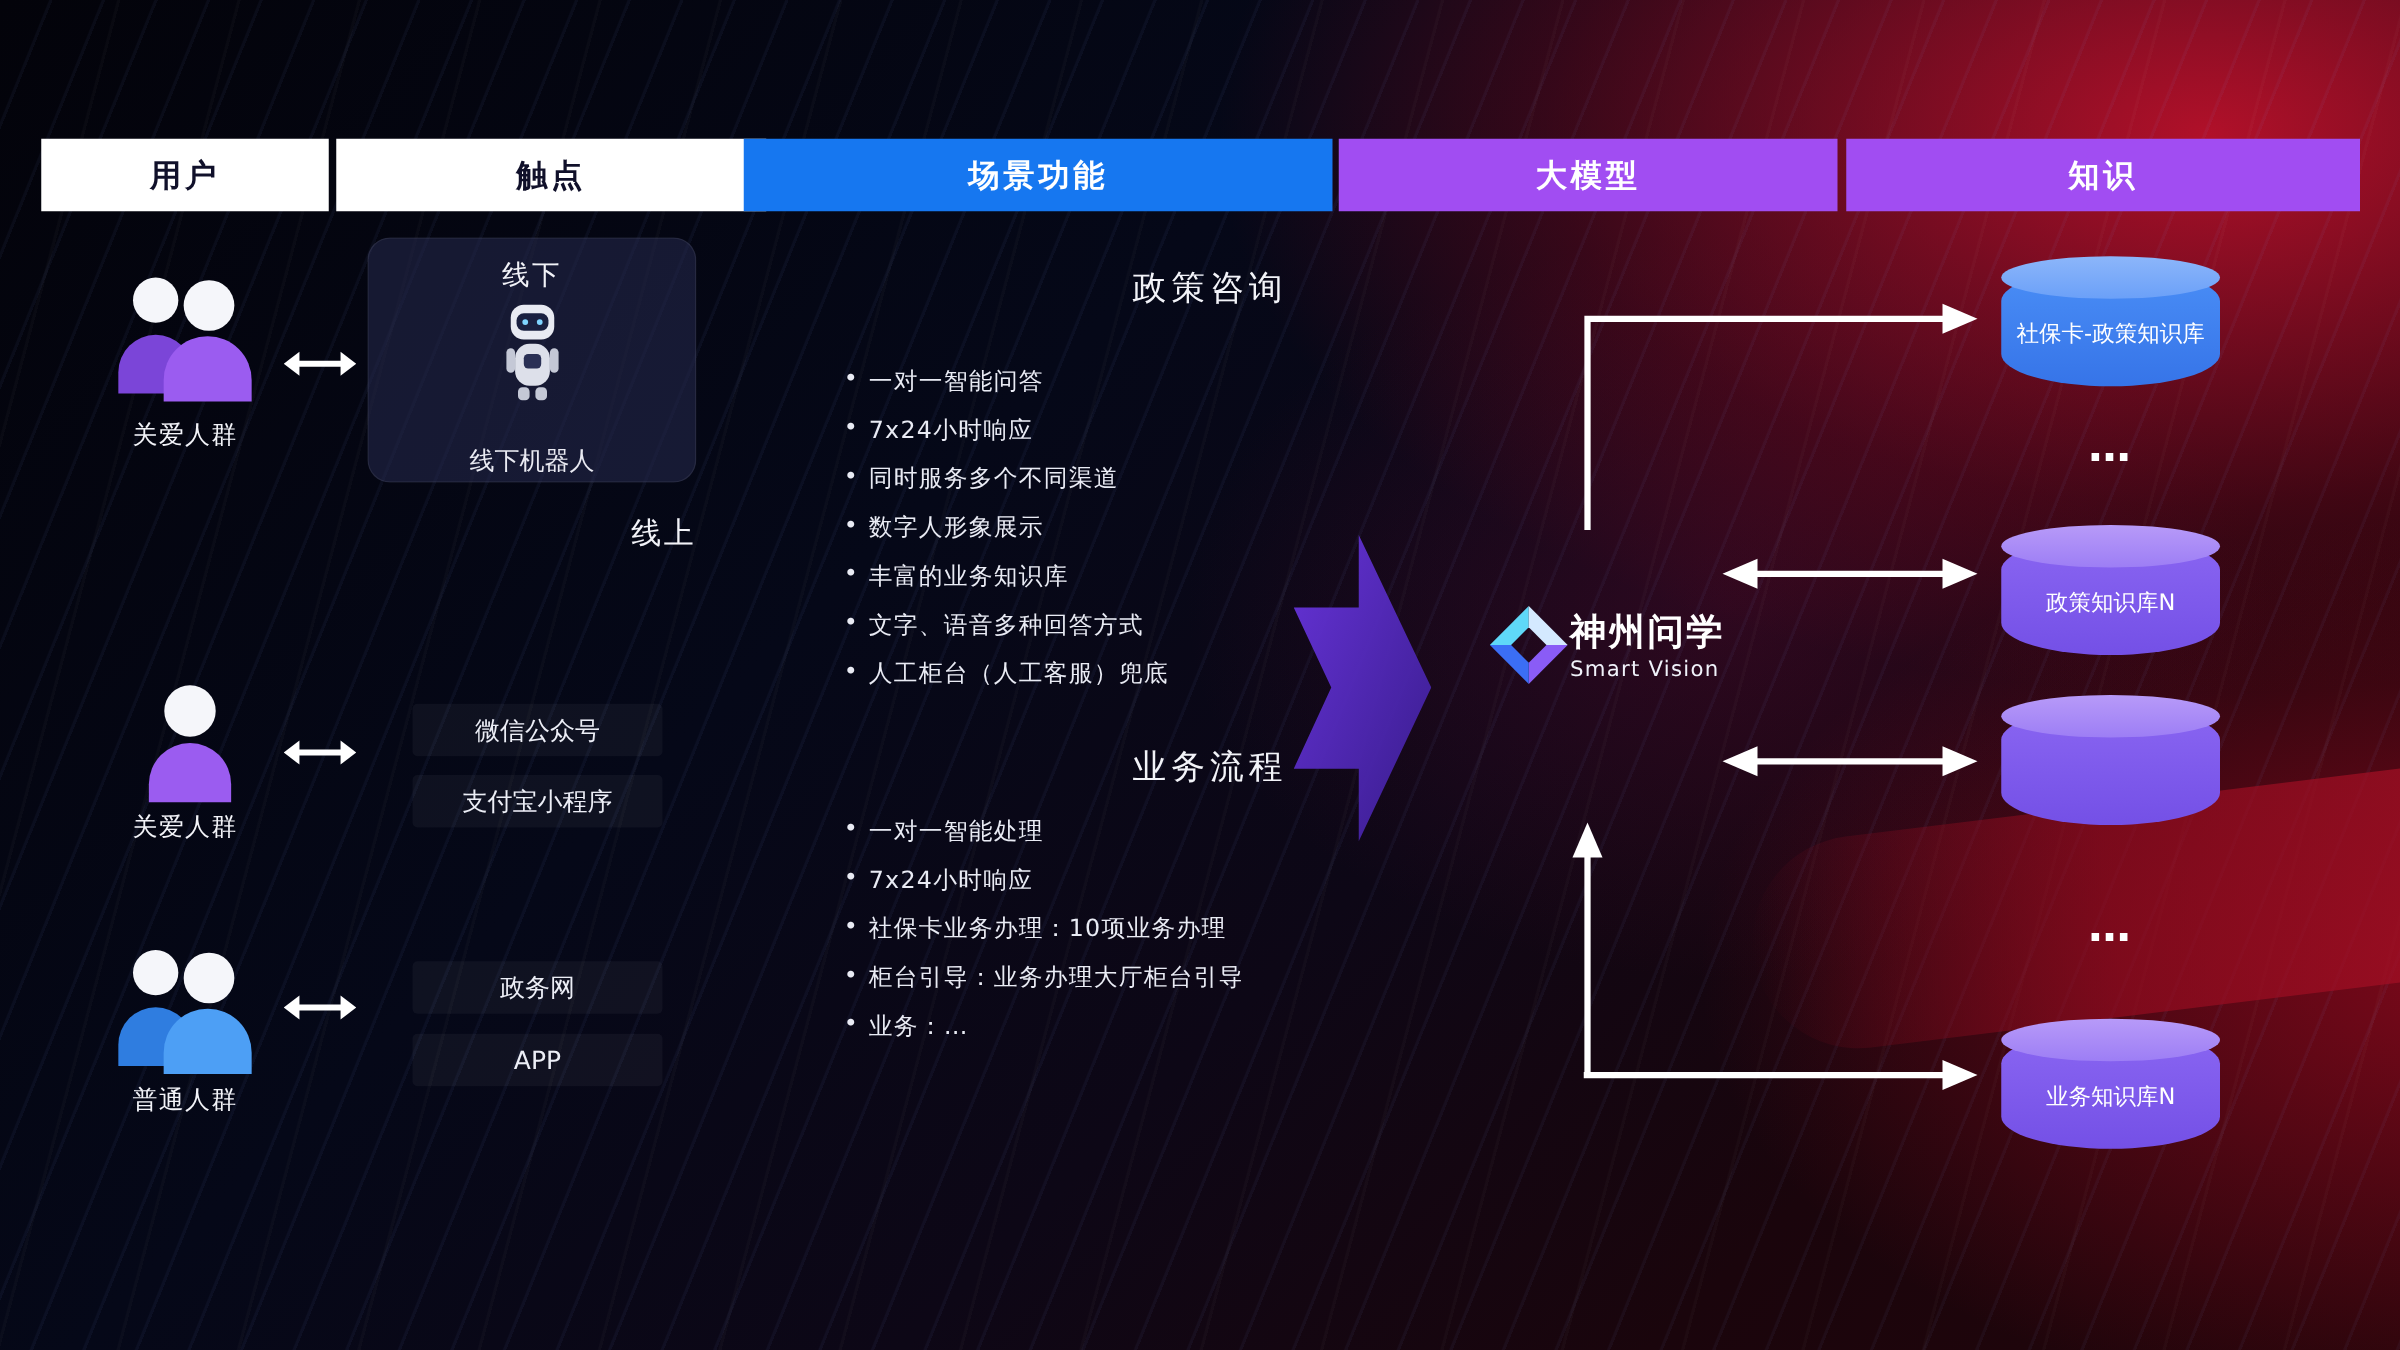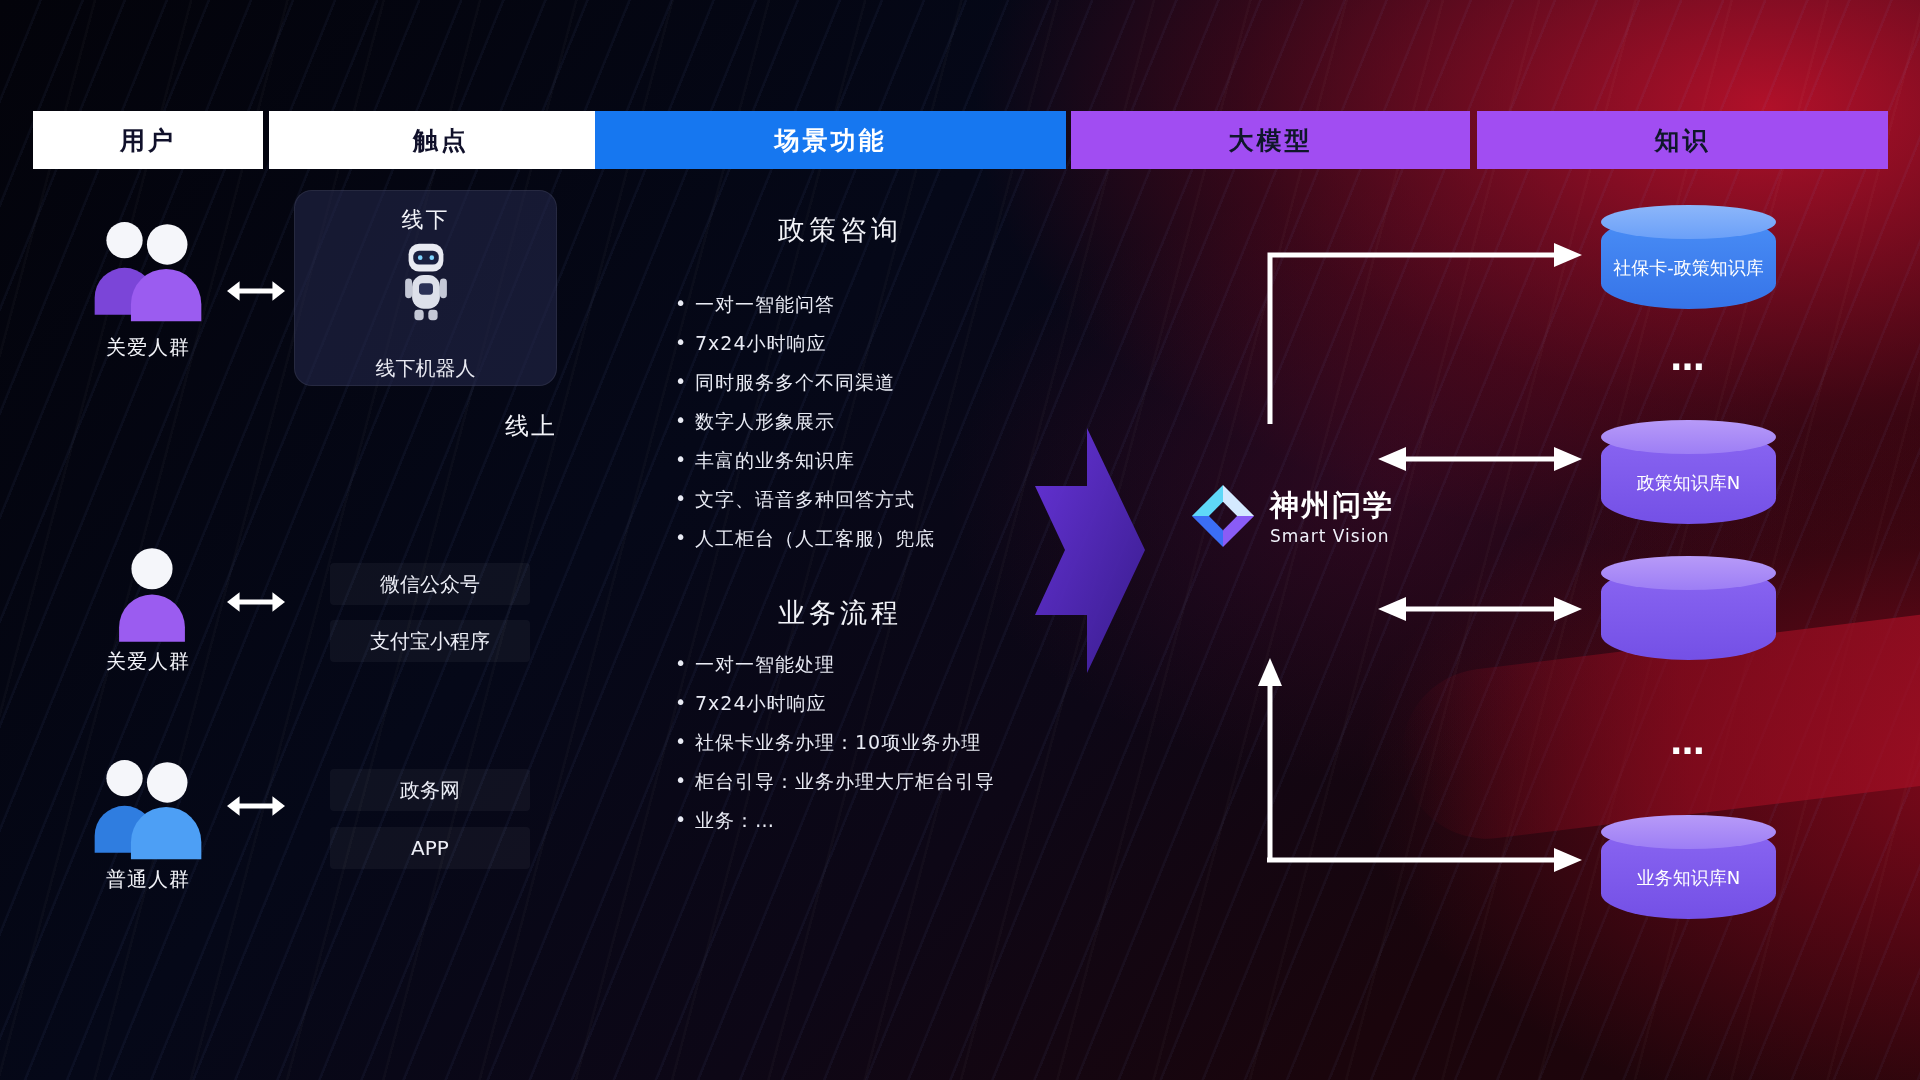--- a/index.html
+++ b/index.html
@@ -24,47 +24,47 @@
     border-radius:90px; transform:rotate(-7deg);
     background:linear-gradient(90deg, rgba(120,8,26,0) 0%, rgba(150,12,32,0.65) 45%, rgba(170,16,38,0.75) 100%);
   }
   .hdr{
     position:absolute; top:111px; height:58px;
     display:flex; align-items:center; justify-content:center;
     font-size:25px; font-weight:bold; letter-spacing:3px;
   }
   .hdr-white{ background:#ffffff; color:#10102a; }
   .hdr-blue{ background:#1677f0; color:#ffffff; }
-  .hdr-purple{ background:#a14df2; color:#0f172a; }
+  .hdr-purple{ background:#a14df2; color:#ffffff; }
 
   .abs{ position:absolute; }
   .white-label{ color:#f2f3f8; font-size:20px; letter-spacing:1px; text-align:center; }
 
   .tp-box{
     position:absolute; left:294px; top:190px; width:263px; height:196px;
     background:rgba(38,42,78,0.55); border:1px solid rgba(255,255,255,0.07);
     border-radius:18px;
   }
   .tp-title{ position:absolute; left:0; top:14px; width:100%; text-align:center; color:#f2f3f8; font-size:22px; letter-spacing:2px; }
   .tp-robot{ position:absolute; left:50%; top:50px; transform:translateX(-50%); }
   .tp-robot-label{ position:absolute; left:0; top:164px; width:100%; text-align:center; color:#e9eaf2; font-size:20px; }
   .online-title{ position:absolute; left:294px; top:410px; width:263px; text-align:right; color:#f2f3f8; font-size:24px; letter-spacing:2px; }
   .touch-item{
     position:absolute; left:330px; width:200px; height:42px; border-radius:4px;
     background:rgba(255,255,255,0.045);
     display:flex; align-items:center; justify-content:center;
     color:#eceef6; font-size:20px;
   }
 
-  .scen-title{ position:absolute; left:650px; width:380px; text-align:center; color:#f2f3f8; font-size:27px; letter-spacing:4px; }
+  .scen-title{ position:absolute; left:650px; width:380px; text-align:right; color:#f2f3f8; font-size:27px; letter-spacing:4px; }
   .bullets{ position:absolute; left:673px; width:430px; list-style:none; margin:0; padding:0; color:#e9ebf4; font-size:19px; }
   .bullets li{ position:relative; margin-bottom:13px; padding-left:22px; letter-spacing:1px; }
   .bullets li::before{ content:"•"; position:absolute; left:2px; top:0; }
 
-  .logo-row{ position:absolute; left:1190px; top:483px; display:flex; align-items:center; gap:14px; }
+  .logo-row{ position:absolute; left:1190px; top:483px; display:flex; align-items:center; }
   .logo-text .nm{ color:#ffffff; font-size:29px; font-weight:bold; letter-spacing:2px; line-height:1.1; }
   .logo-text .sub{ color:#f0f2fa; font-size:17px; letter-spacing:1px; margin-top:4px; }
 
   .cyl{ position:absolute; left:1601px; width:175px; height:104px; }
   .cyl-body{ position:absolute; left:0; top:10px; width:100%; height:94px; border-radius:88px / 26px; }
   .cyl-top{ position:absolute; left:0; top:0; width:100%; height:34px; border-radius:50%; }
   .cyl-blue .cyl-body{ background:linear-gradient(180deg,#4a8ef6,#3674e8); }
   .cyl-blue .cyl-top{ background:linear-gradient(180deg,#8cb6fa,#6ba0f8); }
   .cyl-purple .cyl-body{ background:linear-gradient(180deg,#8a66f2,#7450e6); }
   .cyl-purple .cyl-top{ background:linear-gradient(180deg,#b79af8,#9d7ef5); }

